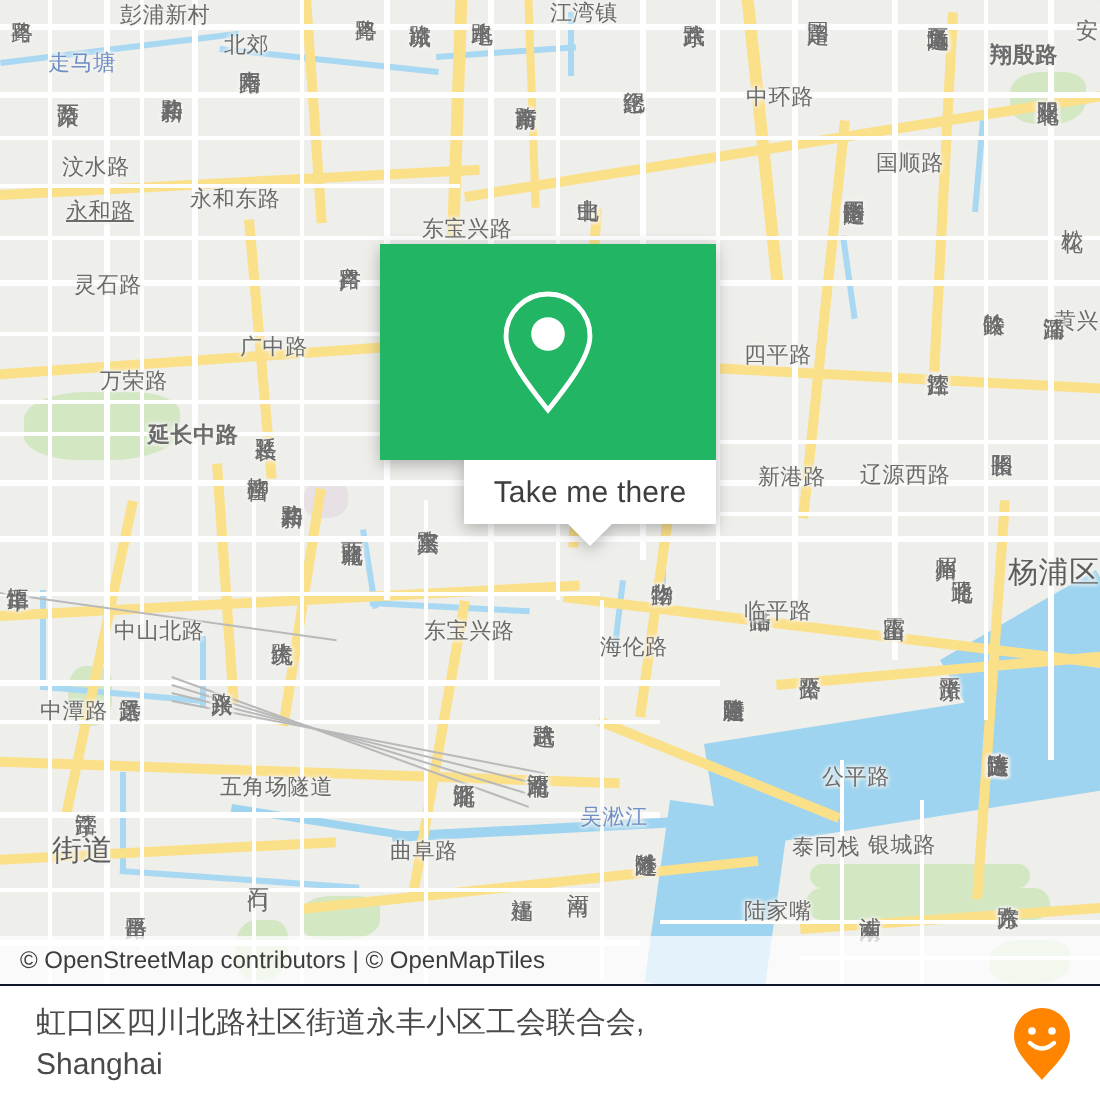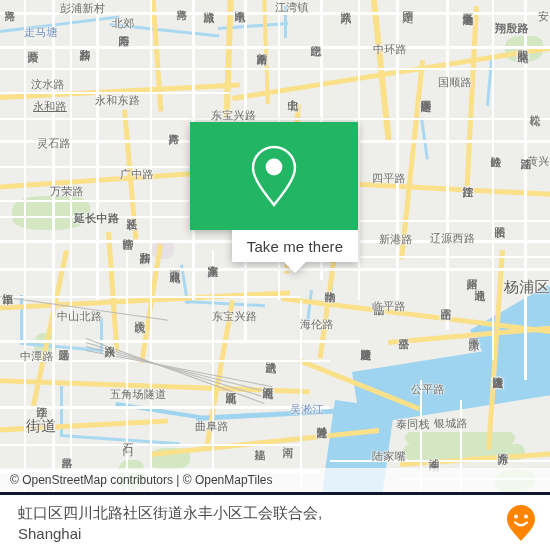--- a/index.html
+++ b/index.html
@@ -73,21 +73,21 @@
     padding-left: 10px;
     font-size: 12px; color: #3c3c3c;
   }
 
   
   #footer {
     position: absolute; left: 0; top: 492px; width: 550px; height: 58px;
     background: #ffffff;
     display: flex; align-items: center; justify-content: space-between;
     padding: 0 14px 0 18px;
-    border-top: 3px solid #0f172a;
+    border-top: 1px solid #0f172a;
   }
   #footer-title {
     font-size: 15px; color: #4a4a4a; line-height: 21px;
     max-width: 370px;
   }
   #brand { display: flex; align-items: center; gap: 3px; }
   #brand-pin { flex: none; }
   #brand-name {
     font-size: 31px; font-weight: bold; color: #16161a;
     letter-spacing: -1.2px; line-height: 31px;

